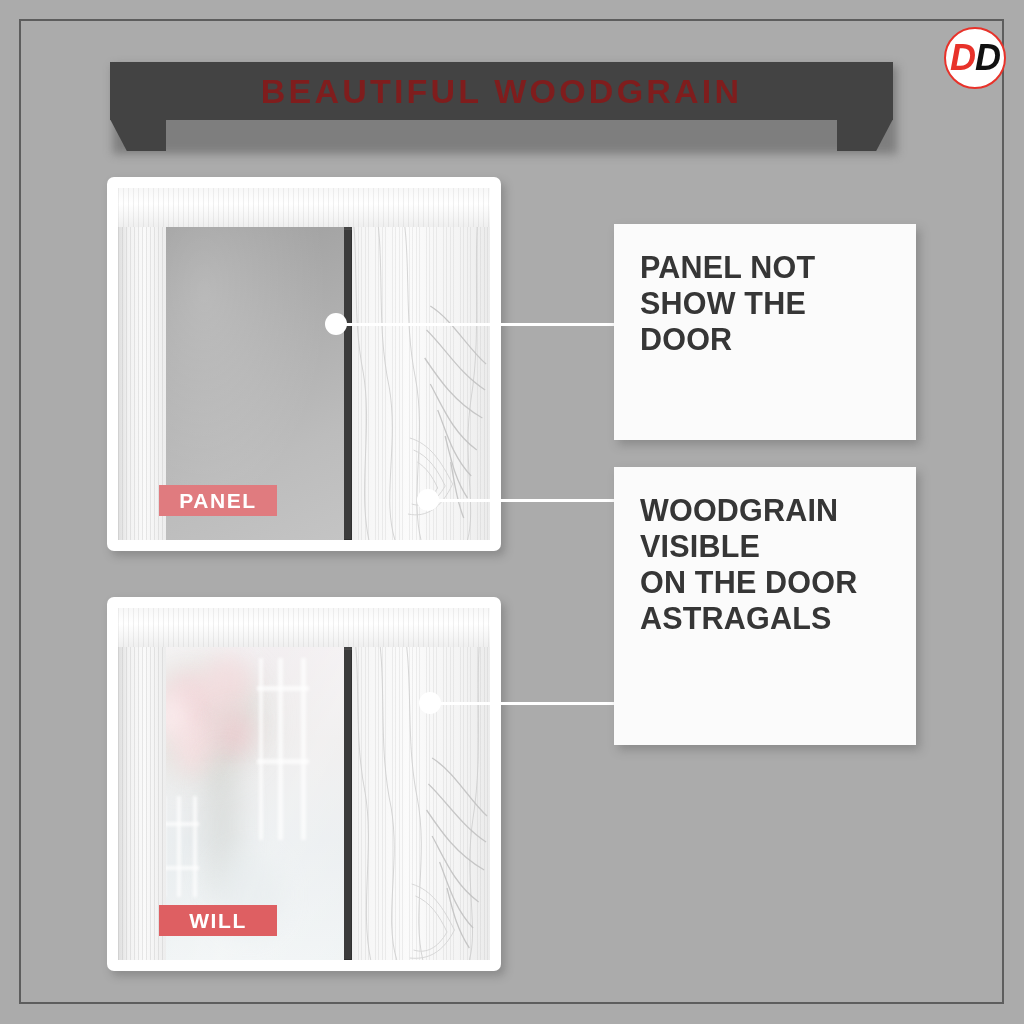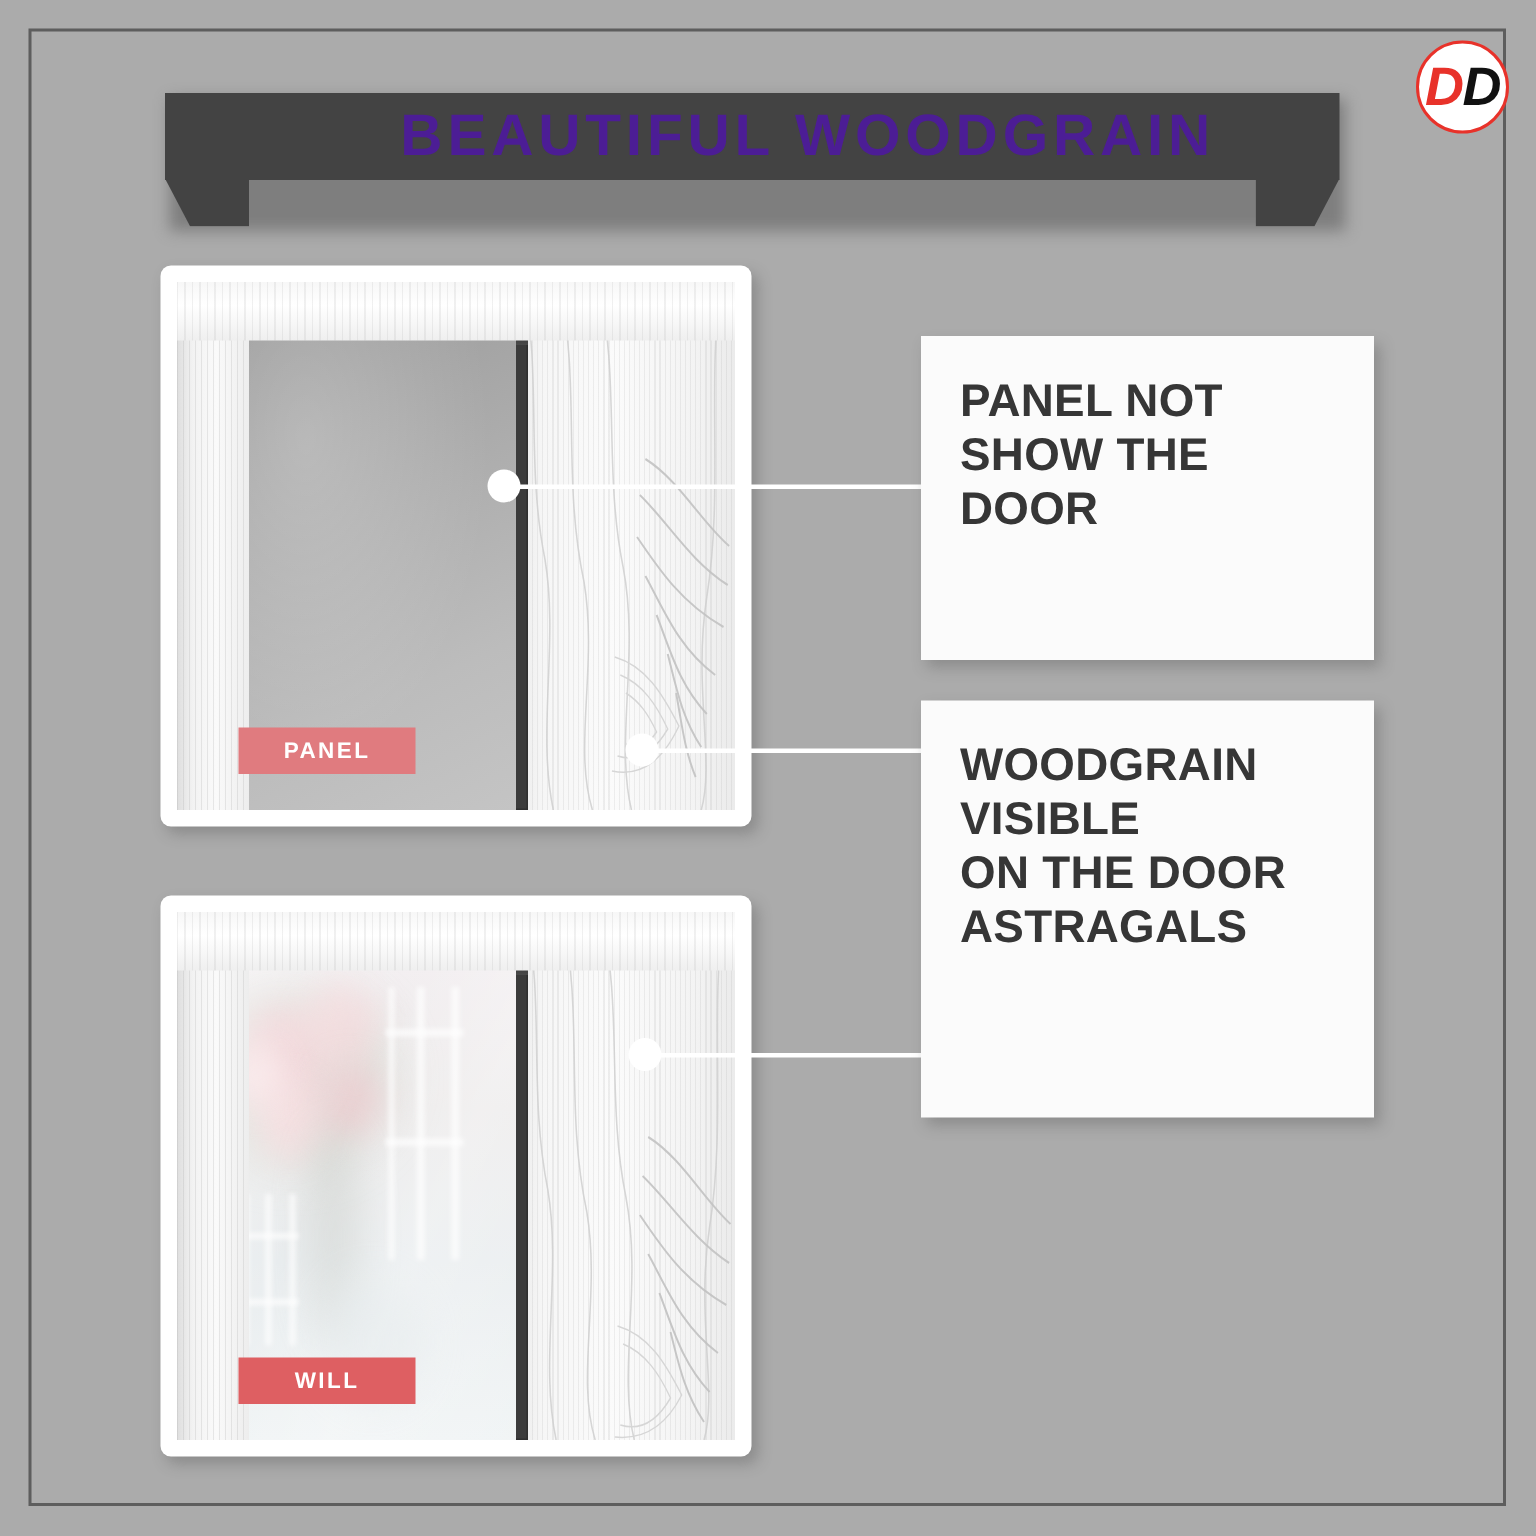--- a/index.html
+++ b/index.html
@@ -34,23 +34,22 @@
     clip-path:polygon(0 0,100% 0,100% 100%,30% 100%);
   }
   .ribbon-tab-r{
     position:absolute;left:837px;top:119px;width:56px;height:32px;
     background:#434343;
     clip-path:polygon(0 0,100% 0,70% 100%,0 100%);
   }
   .ribbon-title{
     position:absolute;left:110px;top:62px;width:783px;height:58px;
     display:flex;align-items:center;justify-content:center;
-    color:#4c1d95;font-size:39px;font-weight:bold;letter-spacing:3.2px;
+    color:#7f1d1d;font-size:34px;font-weight:bold;letter-spacing:3.2px;
     white-space:nowrap;
-    padding-left:37px;
   }
 
   
   .logo{
     position:absolute;left:944px;top:27px;width:62px;height:62px;
     border-radius:50%;background:#ffffff;border:2.5px solid #e8322a;
     box-sizing:border-box;display:flex;align-items:center;justify-content:center;
   }
   .logo-text{font-size:36px;font-weight:bold;font-style:italic;letter-spacing:-1px;line-height:1;}
   .logo-text .d1{color:#e8322a;}
@@ -137,21 +136,21 @@
   .mullion{position:absolute;background:rgba(255,255,255,.72);filter:blur(1.6px);}
   .glass-sheen{
     position:absolute;inset:0;
     background:linear-gradient(115deg,rgba(255,255,255,.42) 0%,rgba(255,255,255,.05) 38%,
                rgba(255,255,255,.30) 63%,rgba(255,255,255,.12) 100%);
   }
 
   
   .badge{
     position:absolute;display:flex;align-items:center;justify-content:center;
-    color:#ffffff;font-size:15px;font-weight:bold;letter-spacing:1.6px;
+    color:#ffffff;font-size:21px;font-weight:bold;letter-spacing:1.6px;
   }
   #badge-panel{left:159px;top:485px;width:118px;height:31px;background:#e07b7f;}
   #badge-glass{left:159px;top:905px;width:118px;height:31px;background:#de5f62;}
 
   
   .callout{
     position:absolute;background:#fbfbfb;
     box-shadow:4px 5px 9px rgba(90,90,90,.38);
     box-sizing:border-box;padding:26px 24px 20px 26px;
     color:#363636;font-size:30.5px;font-weight:bold;line-height:1.18;

